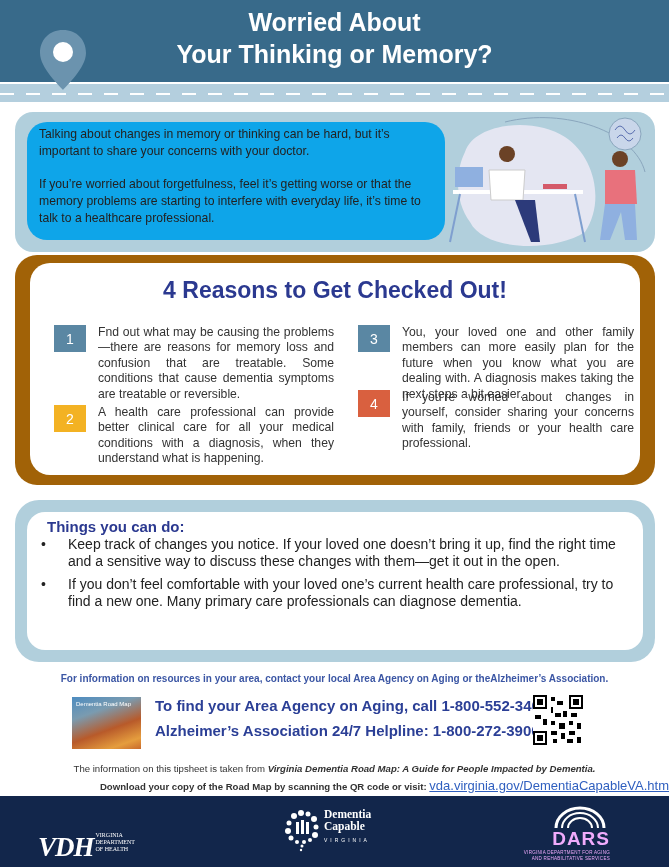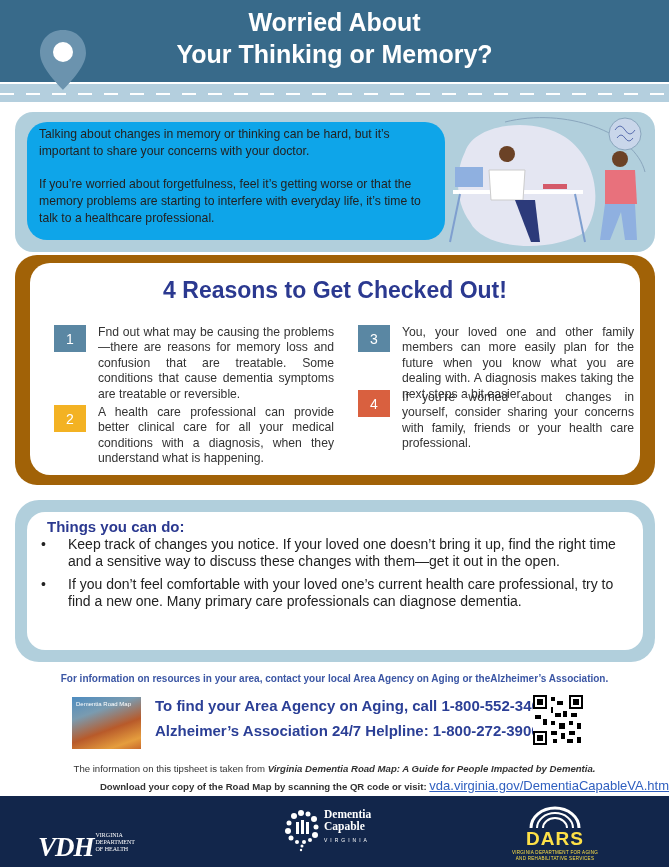--- a/index.html
+++ b/index.html
@@ -33,21 +33,21 @@
   .source { position: absolute; left: 0; right: 0; top: 763px; text-align: center; font-size: 9.6px; color: #333; }
   .source2 { position: absolute; left: 0; right: 0; top: 778px; text-align: right; font-size: 9.6px; font-weight: bold; color: #333; }
   .link { color: #2f5fbf; font-size: 13px; text-decoration: underline; font-weight: normal; }
   .footer { position: absolute; left: 0; top: 796px; width: 669px; height: 71px; background: #12264b; }
   .vdh { position: absolute; left: 38px; top: 20px; color: #fff; display: flex; align-items: flex-start; margin-top: 16px; }
   .vdh-big { font-size: 27px; font-style: italic; font-weight: bold; font-family: "Liberation Serif", serif; letter-spacing: -1px; }
   .vdh-small { font-size: 6px; line-height: 7px; margin-left: 2px; font-family: "Liberation Serif", serif; }
   .dc { position: absolute; left: 284px; top: 12px; display: flex; align-items: flex-start; color: #fff; }
   .dc-text { margin-left: 4px; font-family: "Liberation Serif", serif; font-weight: bold; font-size: 11.5px; line-height: 12px; }
   .dc-sub { font-size: 5px; letter-spacing: 3px; font-family: "Liberation Sans", sans-serif; font-weight: normal; margin-top: 2px; }
-  .dars { position: absolute; left: 500px; top: 10px; width: 110px; text-align: center; color: #fde047; }
+  .dars { position: absolute; left: 500px; top: 10px; width: 110px; text-align: right; color: #f0abfc; }
   .dars-big { font-size: 19px; font-weight: bold; letter-spacing: 1px; margin-top: -4px; }
   .dars-small { font-size: 4.5px; line-height: 6px; letter-spacing: 0.3px; }
 </style>
 </head>
 <body>
 
 <div class="header">
   <div class="header-title">
     <div>Worried About</div>
     <div>Your Thinking or Memory?</div>

